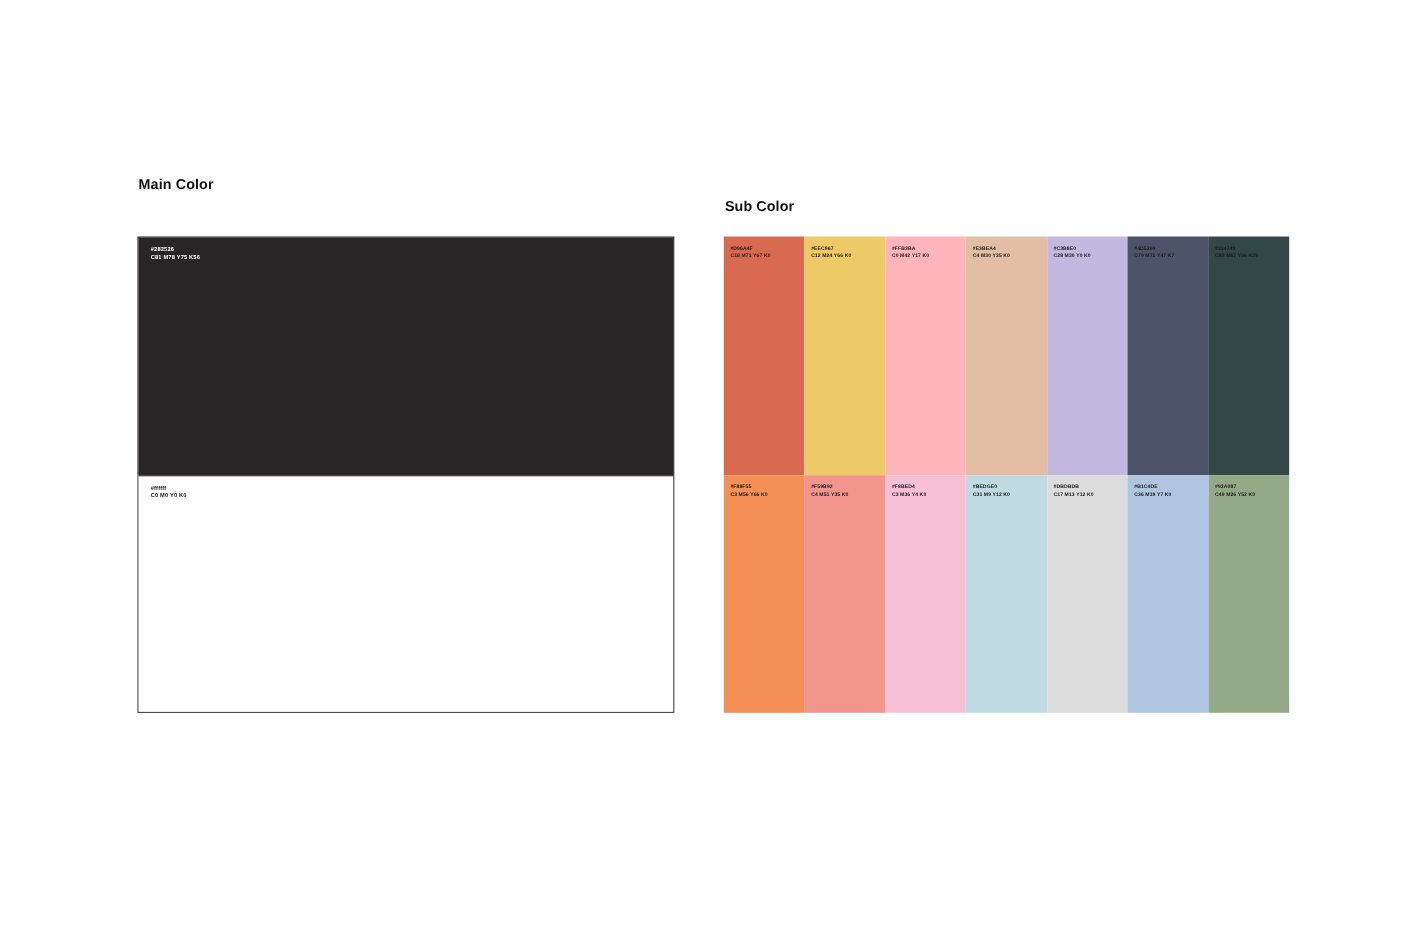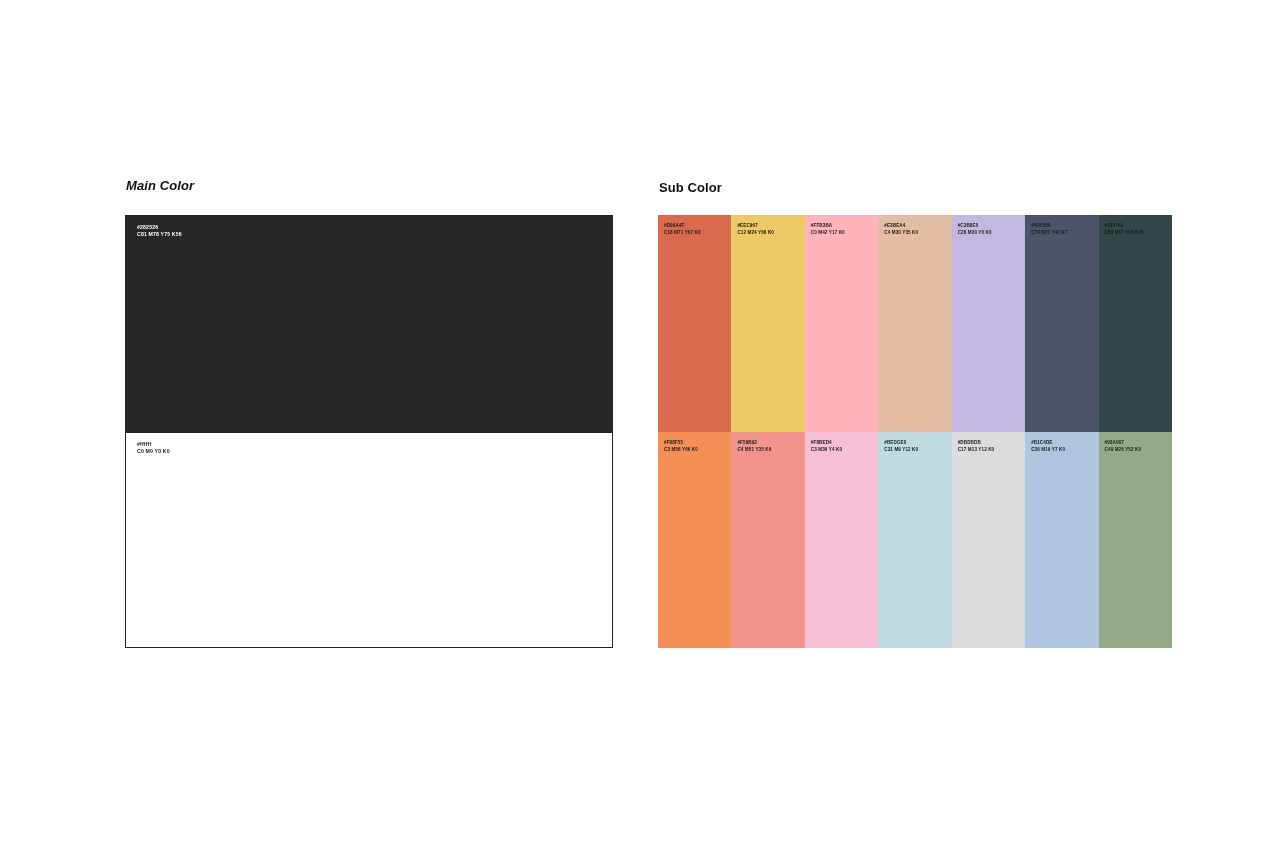--- a/index.html
+++ b/index.html
@@ -17,21 +17,21 @@
 
   
   .section-title {
     position: absolute;
     font-size: 13px;
     font-weight: bold;
     color: #111111;
     letter-spacing: 0.1px;
     white-space: nowrap;
   }
-  #main-color-title { left: 126px; top: 178px; font-style: italic; }
+  #main-color-title { left: 126px; top: 160px; }
   #sub-color-title  { left: 659px; top: 180px; }
 
   
   #main-color-panel {
     position: absolute;
     left: 125px;
     top: 215px;
     width: 488px;
     height: 433px;
     box-sizing: border-box;

